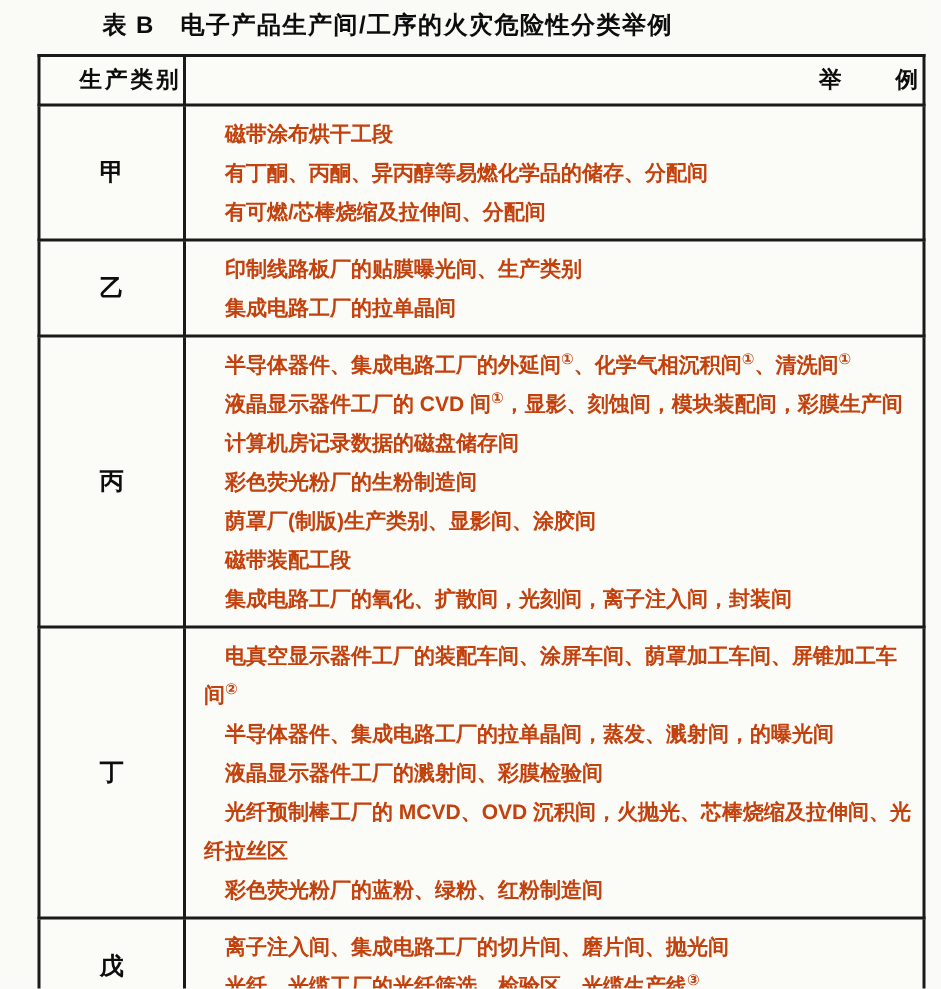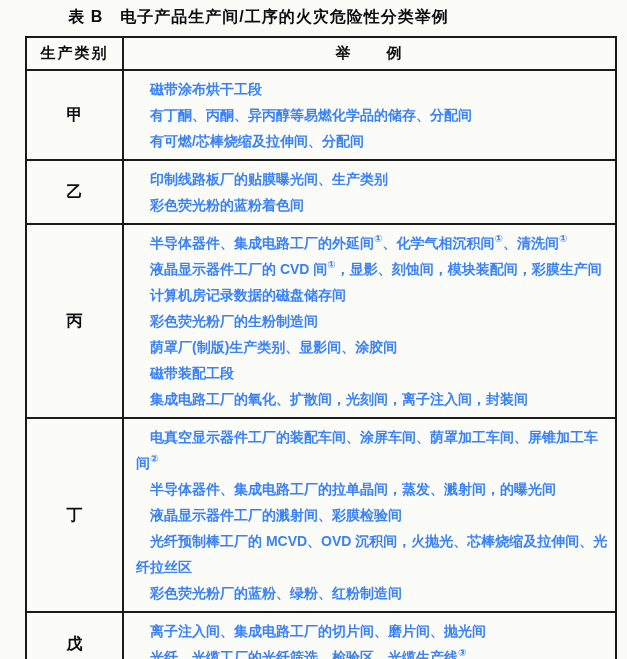--- a/index.html
+++ b/index.html
@@ -29,21 +29,21 @@
   }
   table.hazard th,
   table.hazard td{
     border:2px solid #1a1a1a;
   }
   th.col-cat{width:93px;}
   th{
     font-size:15px;
     font-weight:800;
     height:29px;
-    text-align:center;
+    text-align:right;
     letter-spacing:2px;
     color:#0d0d0d;
     font-family:Liberation Serif, serif;
   }
   td.cat{
     text-align:center;
     vertical-align:middle;
     font-size:16px;
     font-weight:800;
     color:#0d0d0d;
@@ -51,21 +51,21 @@
   td.ex{
     padding:5px 6px 5px 12px;
     vertical-align:middle;
   }
   td.ex p{
     margin:0;
     font-size:14px;
     line-height:26px;
     font-weight:700;
     text-indent:14px;
-    color:#3b82f6;
+    color:#c2410c;
   }
   td.ex p sup{
     font-size:10px;
     vertical-align:super;
     line-height:0;
     font-weight:700;
   }
 </style>
 </head>
 <body>
@@ -87,21 +87,21 @@
           <td class="ex">
             <p>磁带涂布烘干工段</p>
             <p>有丁酮、丙酮、异丙醇等易燃化学品的储存、分配间</p>
             <p>有可燃/芯棒烧缩及拉伸间、分配间</p>
           </td>
         </tr>
         <tr>
           <td class="cat">乙</td>
           <td class="ex">
             <p>印制线路板厂的贴膜曝光间、生产类别</p>
-            <p>彩色荧光粉的蓝粉着色间</p>
+            <p>集成电路工厂的拉单晶间</p>
           </td>
         </tr>
         <tr>
           <td class="cat">丙</td>
           <td class="ex">
             <p>半导体器件、集成电路工厂的外延间<sup>①</sup>、化学气相沉积间<sup>①</sup>、清洗间<sup>①</sup></p>
             <p>液晶显示器件工厂的 CVD 间<sup>①</sup>，显影、刻蚀间，模块装配间，彩膜生产间</p>
             <p>计算机房记录数据的磁盘储存间</p>
             <p>彩色荧光粉厂的生粉制造间</p>
             <p>荫罩厂(制版)生产类别、显影间、涂胶间</p>

